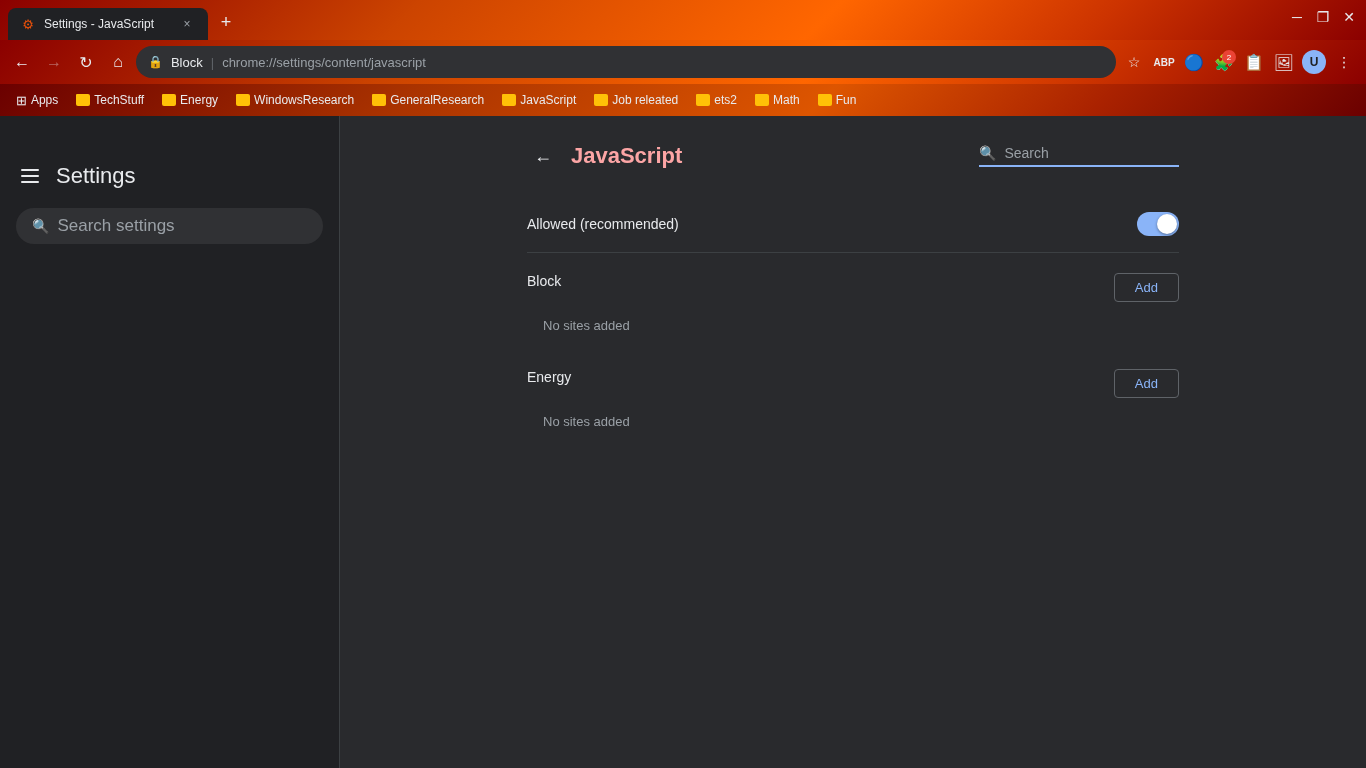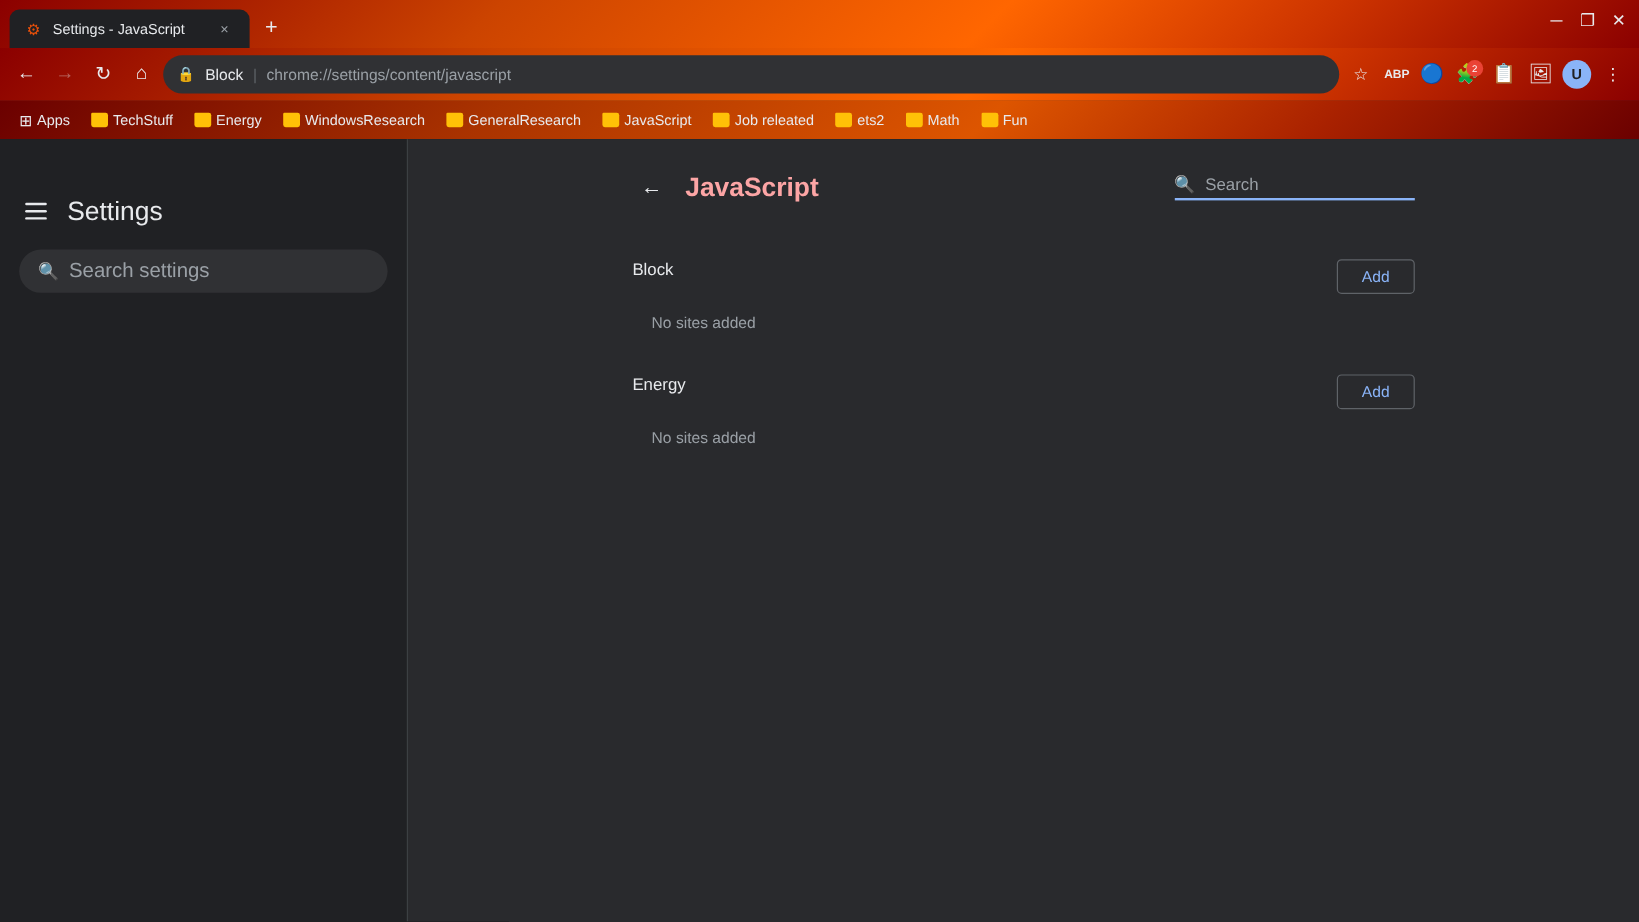--- a/index.html
+++ b/index.html
@@ -579,20 +579,26 @@
           <div class="panel-header-left">
             <div class="back-btn">←</div>
             <span class="panel-title">JavaScript</span>
           </div>
           <div class="panel-search">
             <span class="panel-search-icon">🔍</span>
             <input class="panel-search-input" type="text" placeholder="Search" style="">
           </div>
         </div>
 
+        <div class="setting-row">
+          <span class="setting-label">Allowed (recommended)</span>
+          <div class="toggle-switch">
+            <div class="toggle-knob"></div>
+          </div>
+        </div>
 
         <div class="section-header">
           <span class="section-label">Block</span>
           <button class="add-btn">Add</button>
         </div>
         <div class="empty-state">No sites added</div>
 
         <div class="section-header">
           <span class="section-label">Energy</span>
           <button class="add-btn">Add</button>

